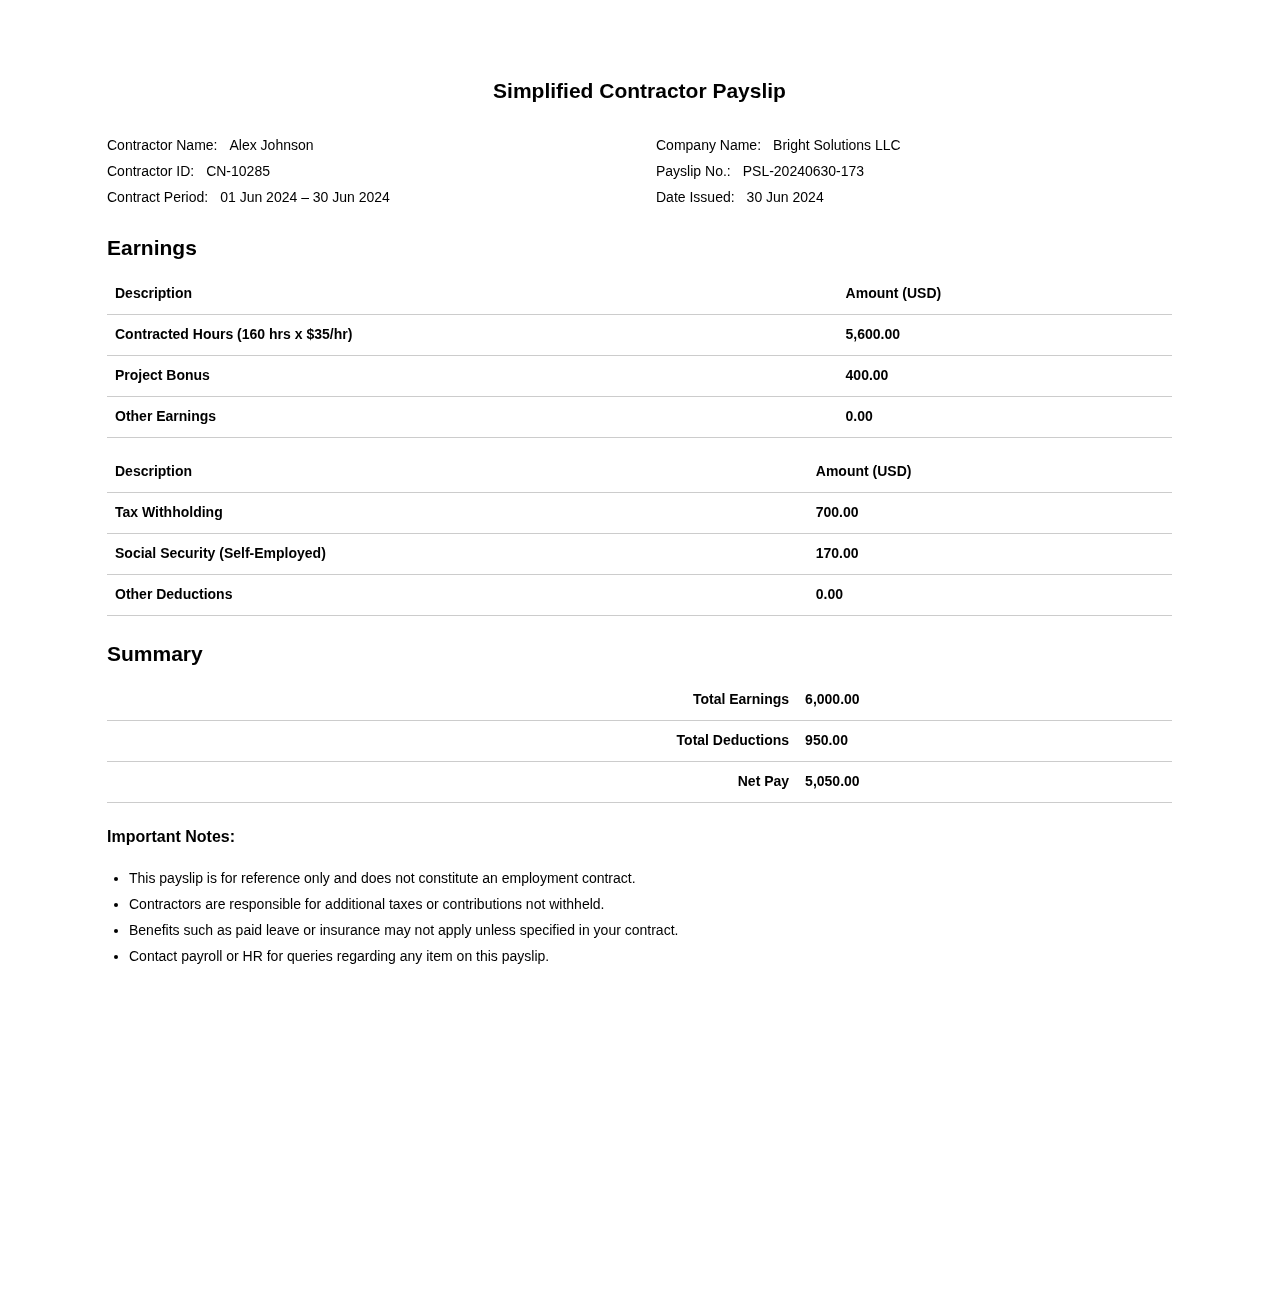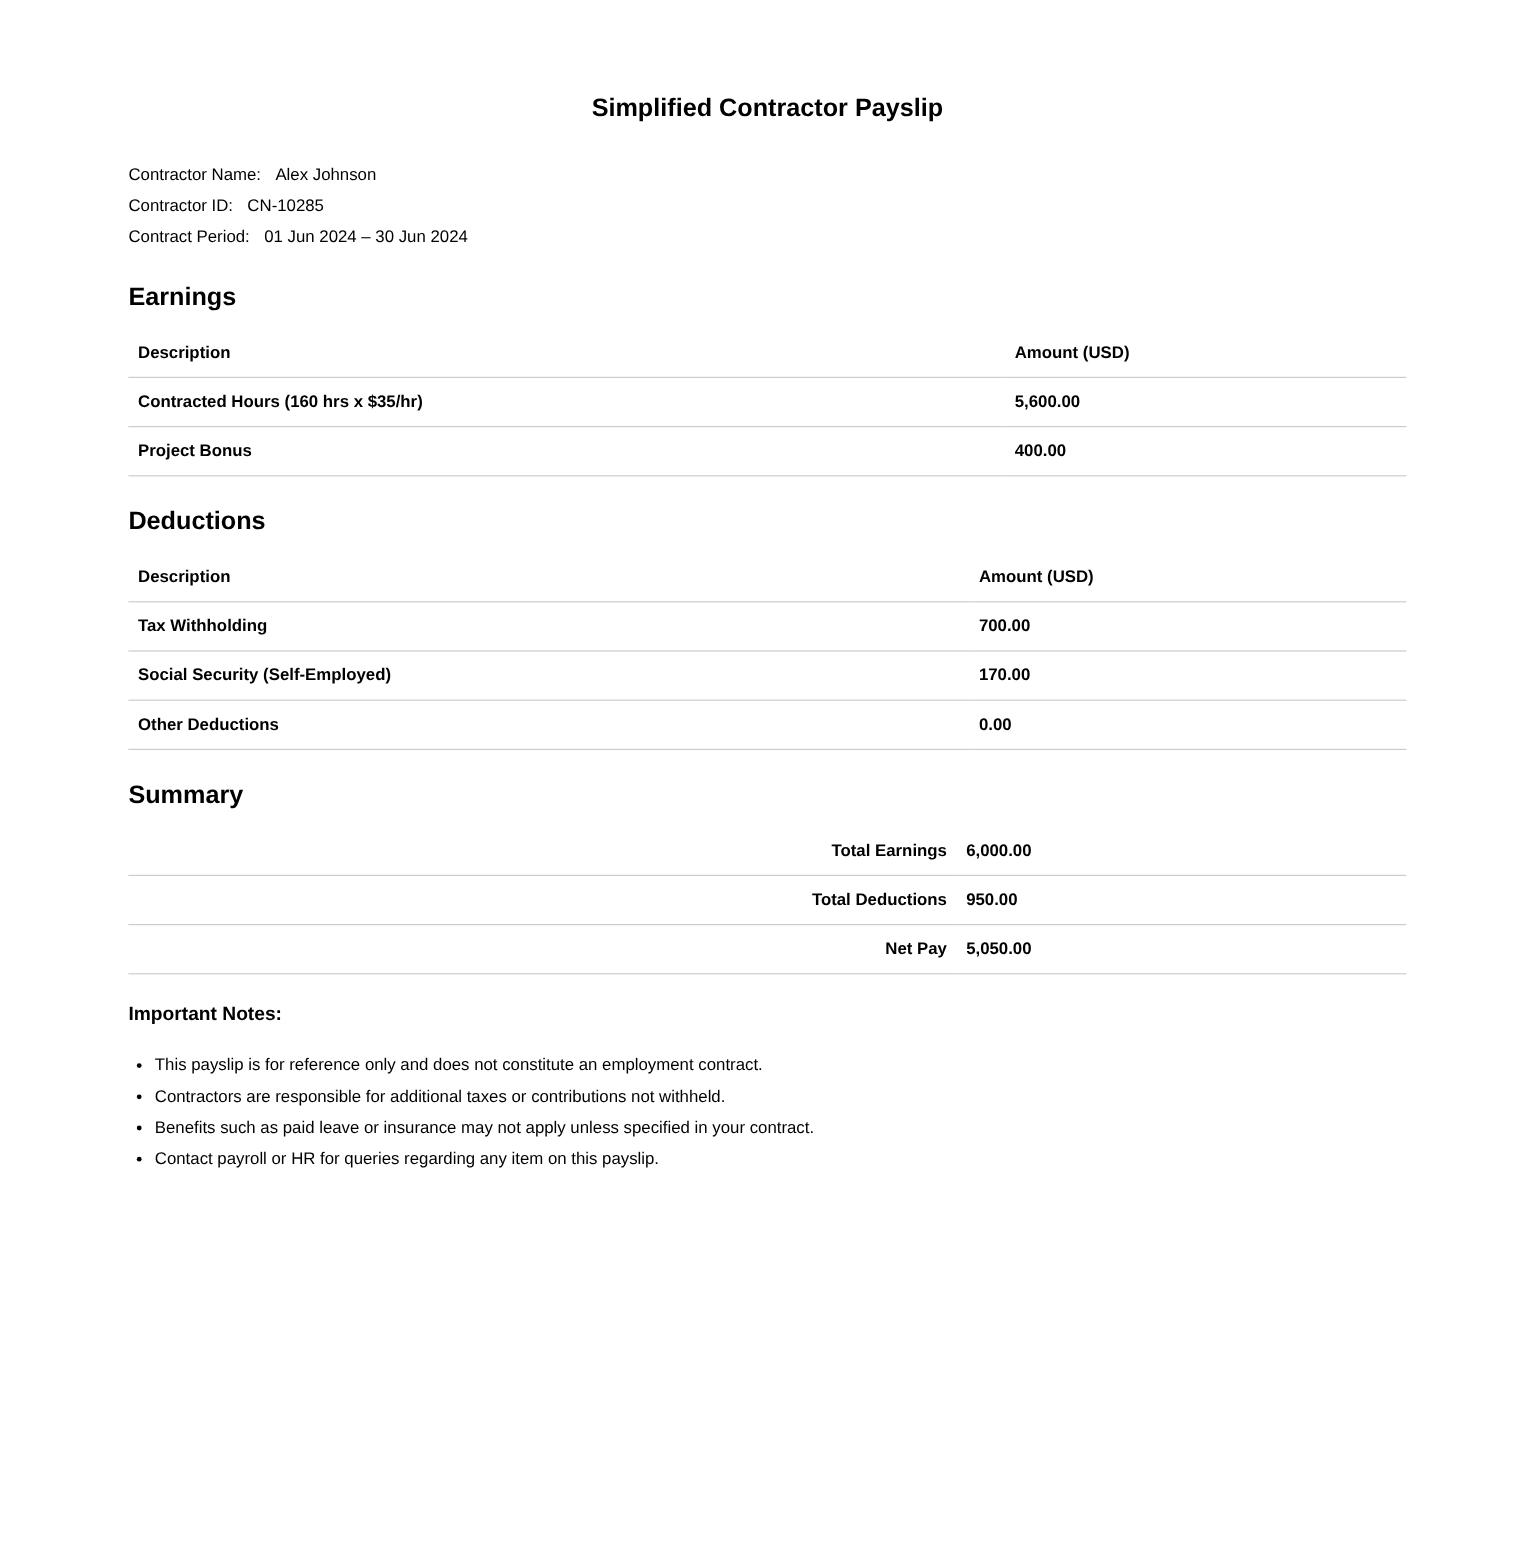--- a/index.html
+++ b/index.html
@@ -90,43 +90,57 @@
       <div class="info-row">
         <span>Contractor Name:</span><span class="info-value">Alex Johnson</span>
       </div>
       <div class="info-row">
         <span>Contractor ID:</span><span class="info-value">CN-10285</span>
       </div>
       <div class="info-row">
         <span>Contract Period:</span><span class="info-value">01 Jun 2024 – 30 Jun 2024</span>
       </div>
     </div>
+    <div class="info-col-right">
+      <div class="info-row">
+        <span>Company Name:</span><span class="info-value">Bright Solutions LLC</span>
+      </div>
+      <div class="info-row">
+        <span>Payslip No.:</span><span class="info-value">PSL-20240630-173</span>
+      </div>
+      <div class="info-row">
+        <span>Date Issued:</span><span class="info-value">30 Jun 2024</span>
+      </div>
+    </div>
   </div>
 
   <h2 class="section-heading">Earnings</h2>
   <table class="pay-table tbl-earnings">
     <thead>
       <tr>
         <th class="col-desc">Description</th>
         <th class="col-amount">Amount (USD)</th>
       </tr>
     </thead>
     <tbody>
       <tr>
         <td class="col-desc">Contracted Hours (160 hrs x $35/hr)</td>
         <td class="col-amount">5,600.00</td>
       </tr>
       <tr>
         <td class="col-desc">Project Bonus</td>
         <td class="col-amount">400.00</td>
       </tr>
+      <tr>
+        <td class="col-desc">Other Earnings</td>
+        <td class="col-amount">0.00</td>
+      </tr>
     </tbody>
   </table>
 
-  <h2 class="section-heading">Deductions</h2>
   <table class="pay-table tbl-deductions">
     <thead>
       <tr>
         <th class="col-desc">Description</th>
         <th class="col-amount">Amount (USD)</th>
       </tr>
     </thead>
     <tbody>
       <tr>
         <td class="col-desc">Tax Withholding</td>

